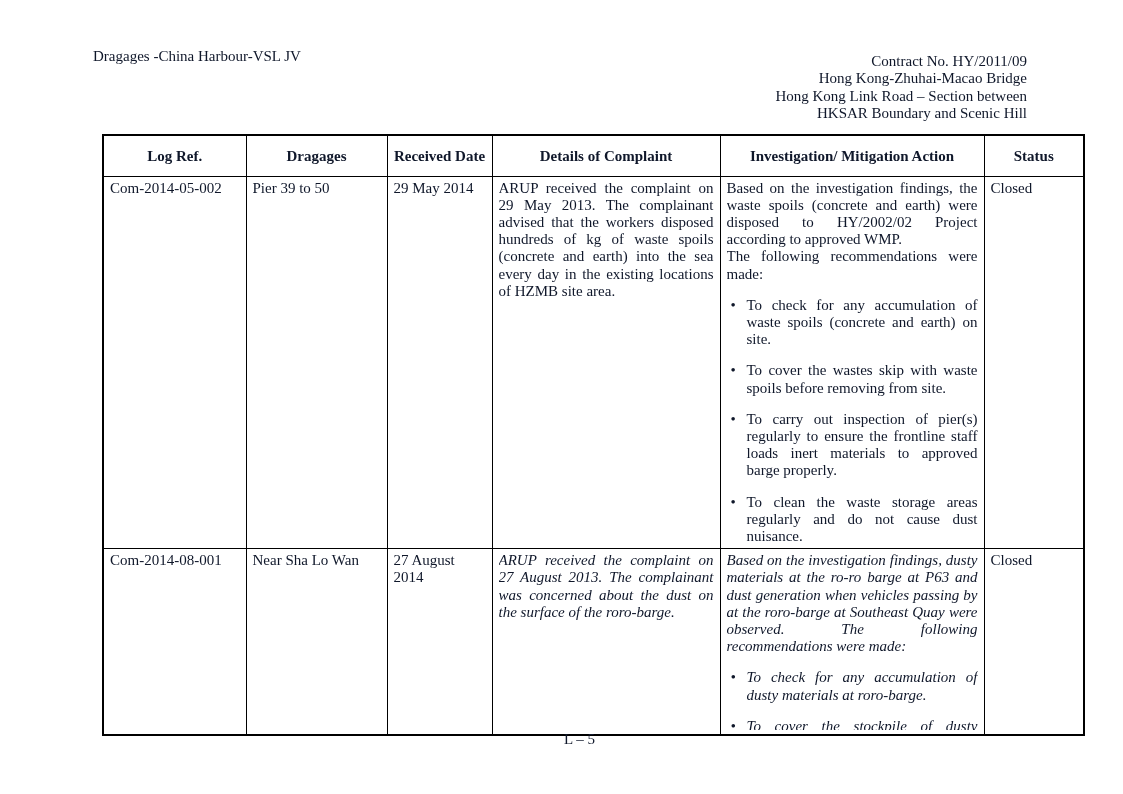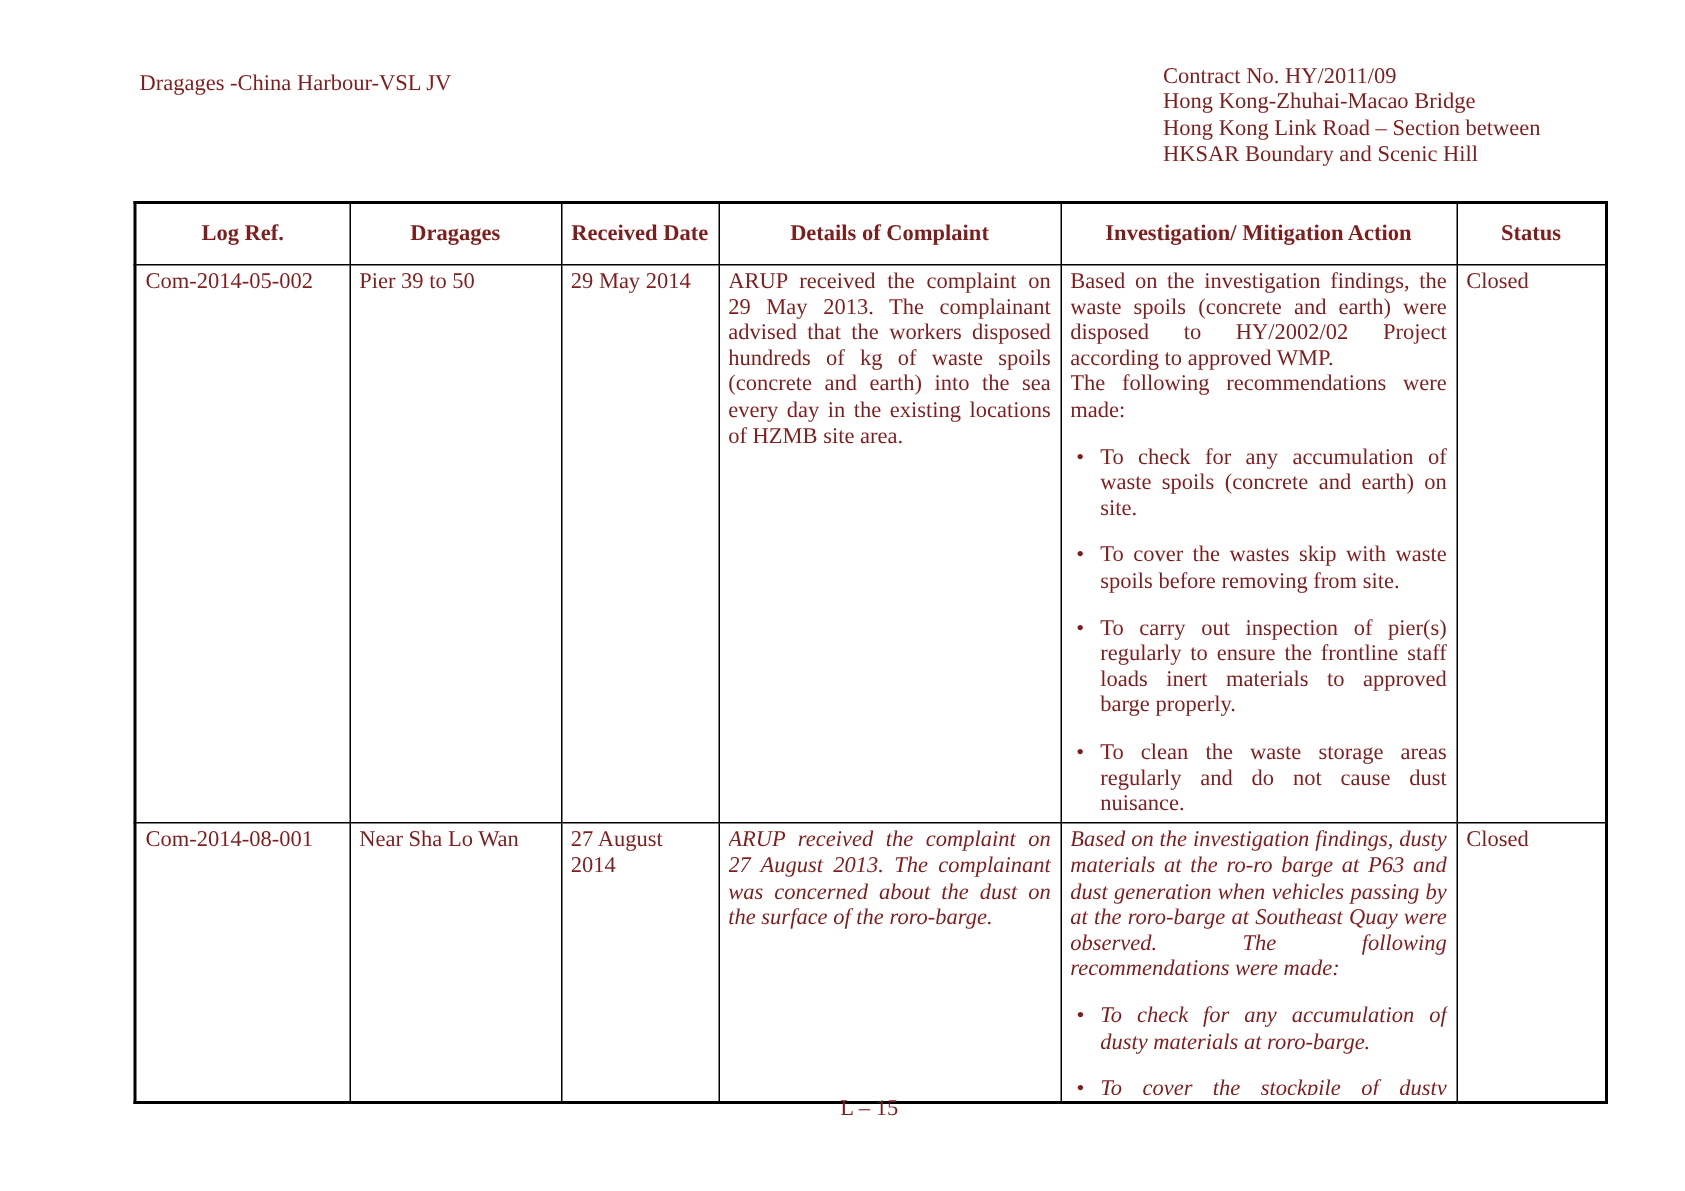--- a/index.html
+++ b/index.html
@@ -4,40 +4,40 @@
 <style>
   * { box-sizing: border-box; margin: 0; padding: 0; }
   html, body { background: #ffffff; }
   .page {
     position: relative;
     width: 1123px;
     height: 774px;
     background: #ffffff;
     font-family: "Liberation Serif", "DejaVu Serif", serif;
     font-size: 15px;
-    color: #7f1d1d;
+    color: #0f172a;
     overflow: hidden;
   }
   .hdr-left {
     position: absolute;
     left: 93px;
     top: 48px;
     white-space: nowrap;
   }
   .hdr-right {
     position: absolute;
     right: 96px;
-    top: 43px;
-    text-align: left;
+    top: 53px;
+    text-align: right;
     line-height: 17.4px;
     white-space: nowrap;
   }
   table.complaint-table {
     position: absolute;
-    left: 89px;
+    left: 102px;
     top: 134px;
     width: 981px;
     border-collapse: collapse;
     table-layout: fixed;
     border: 2px solid #000;
   }
   .complaint-table th, .complaint-table td {
     border: 1px solid #000;
     vertical-align: top;
     padding: 3px 6px 3px 6px;
@@ -149,15 +149,15 @@
               <li>To cover the stockpile of dusty materials before removing from site.</li>
               <li>To clean the surface of roro-barge</li>
             </ul>
           </div>
         </td>
         <td>Closed</td>
       </tr>
     </tbody>
   </table>
 
-  <div class="footer">L – 15</div>
+  <div class="footer">L – 5</div>
 
 </div>
 
 </body></html>

